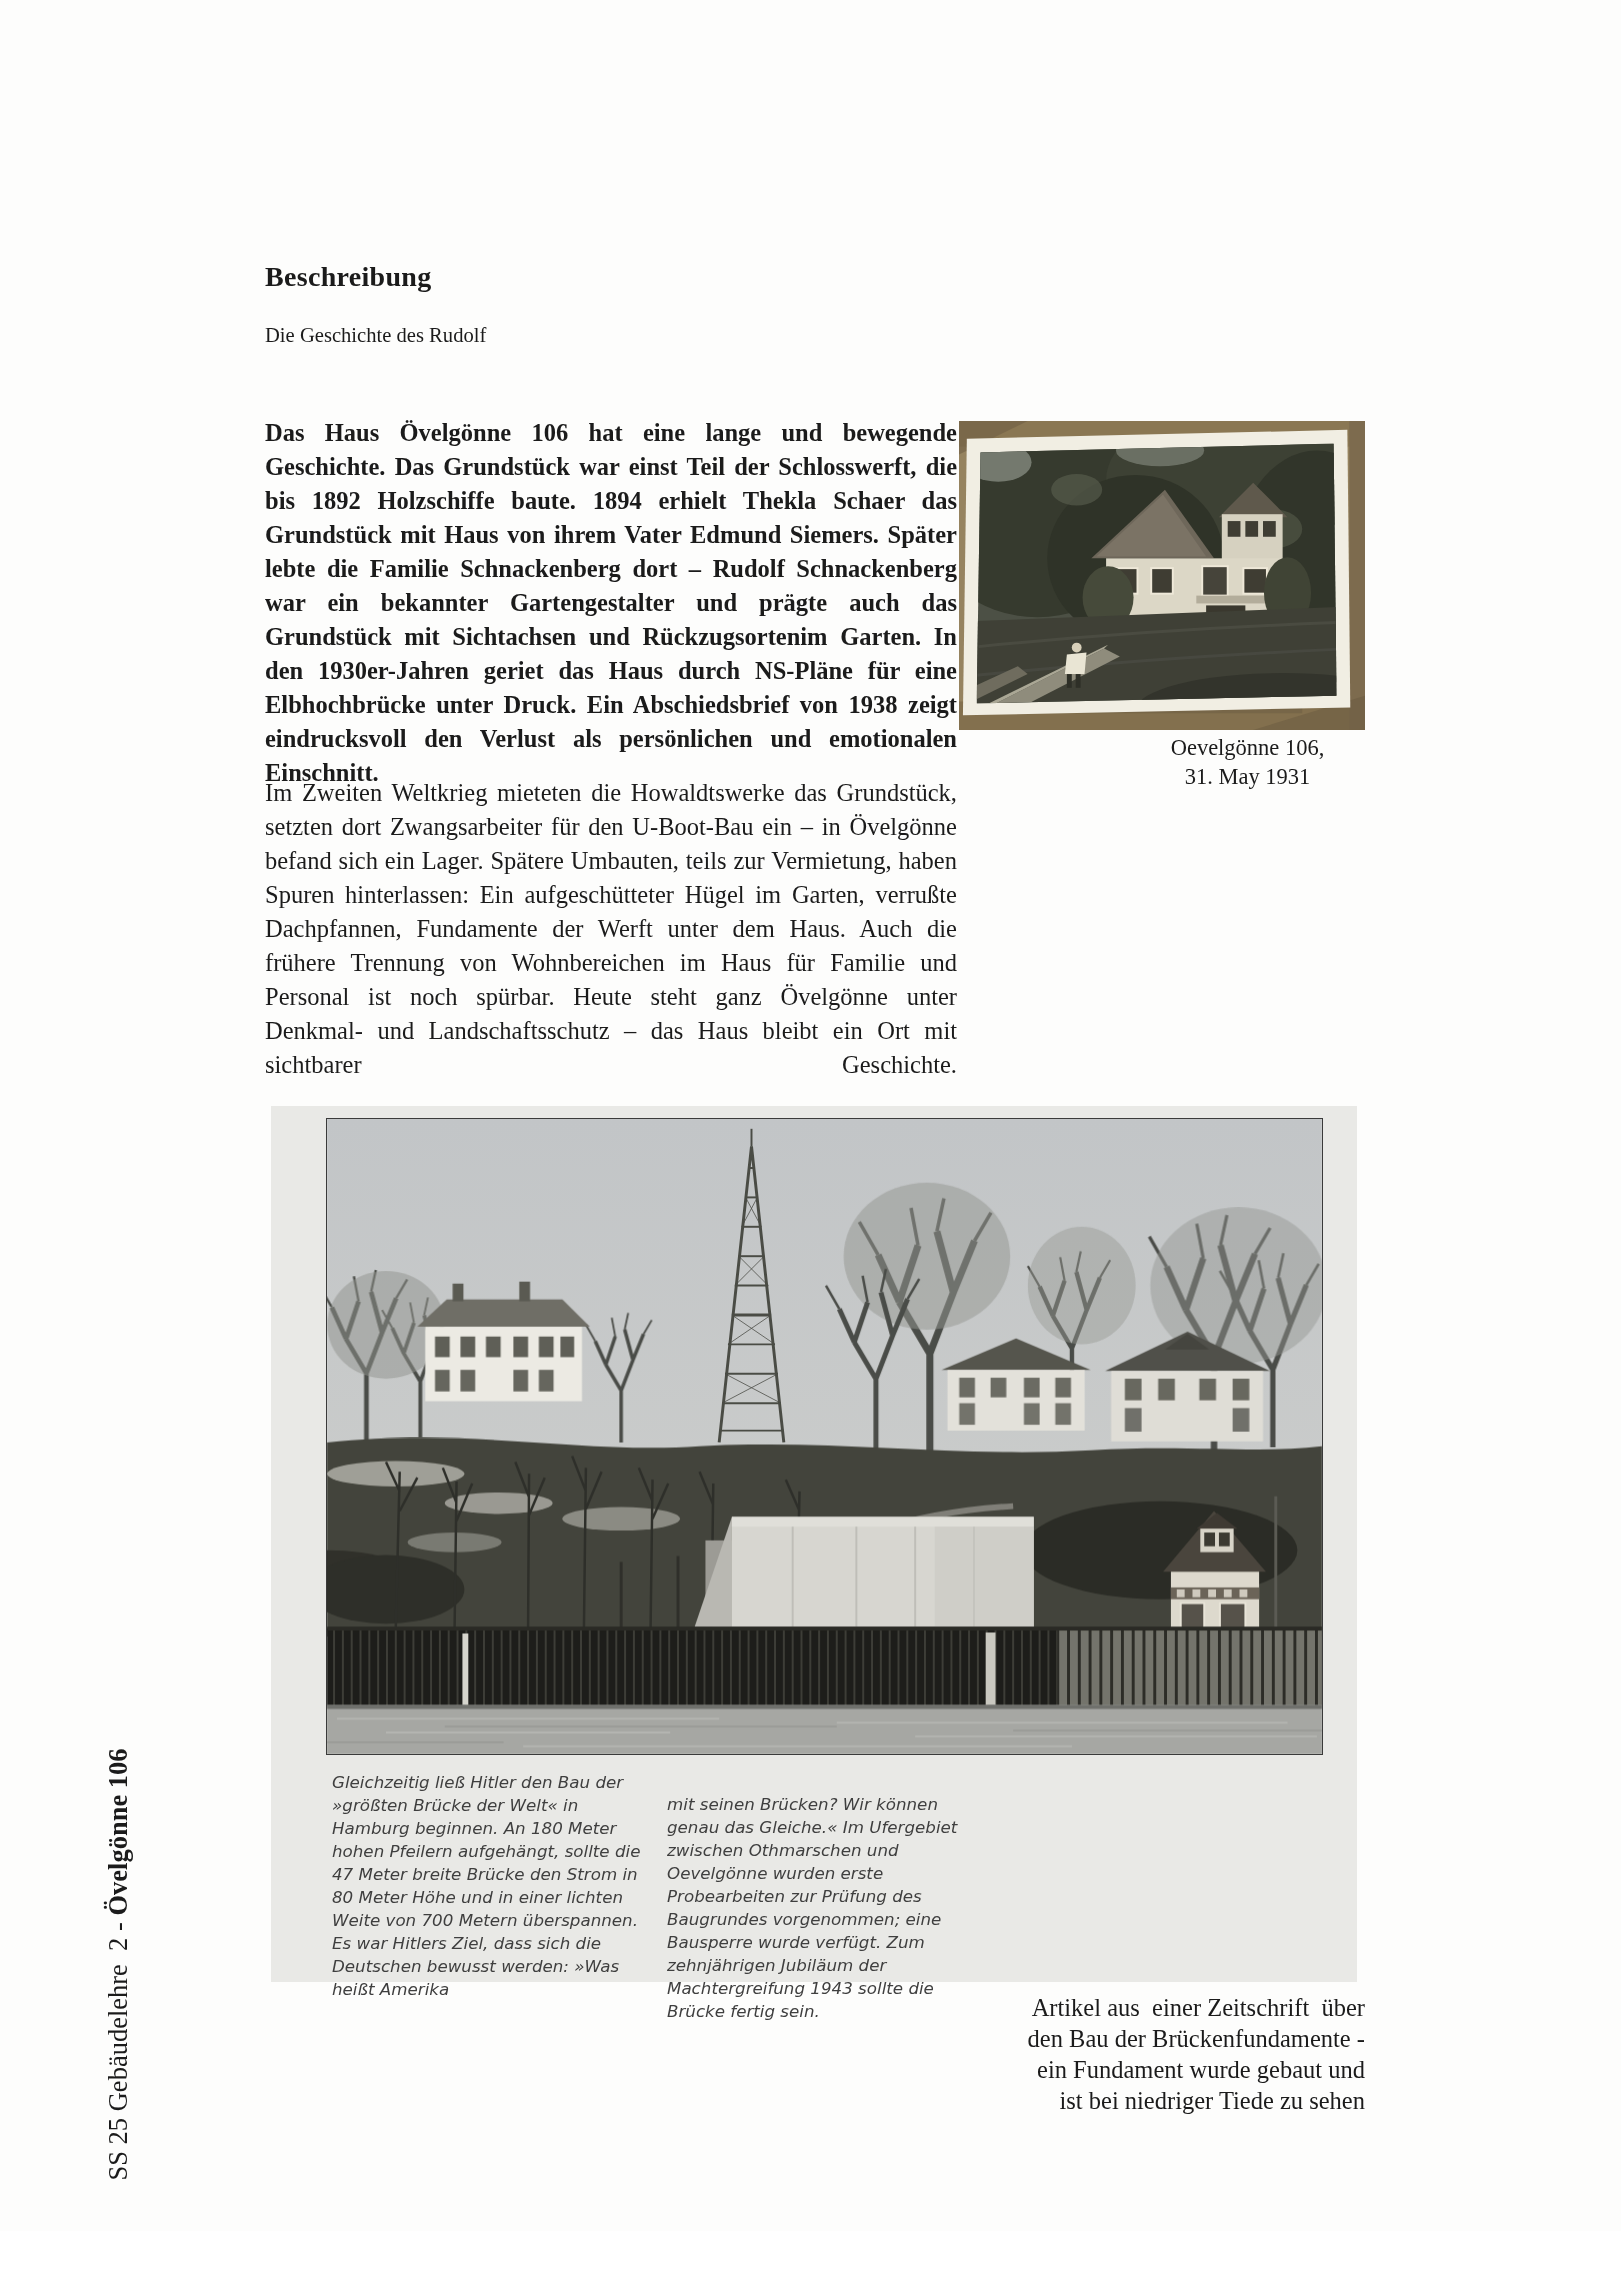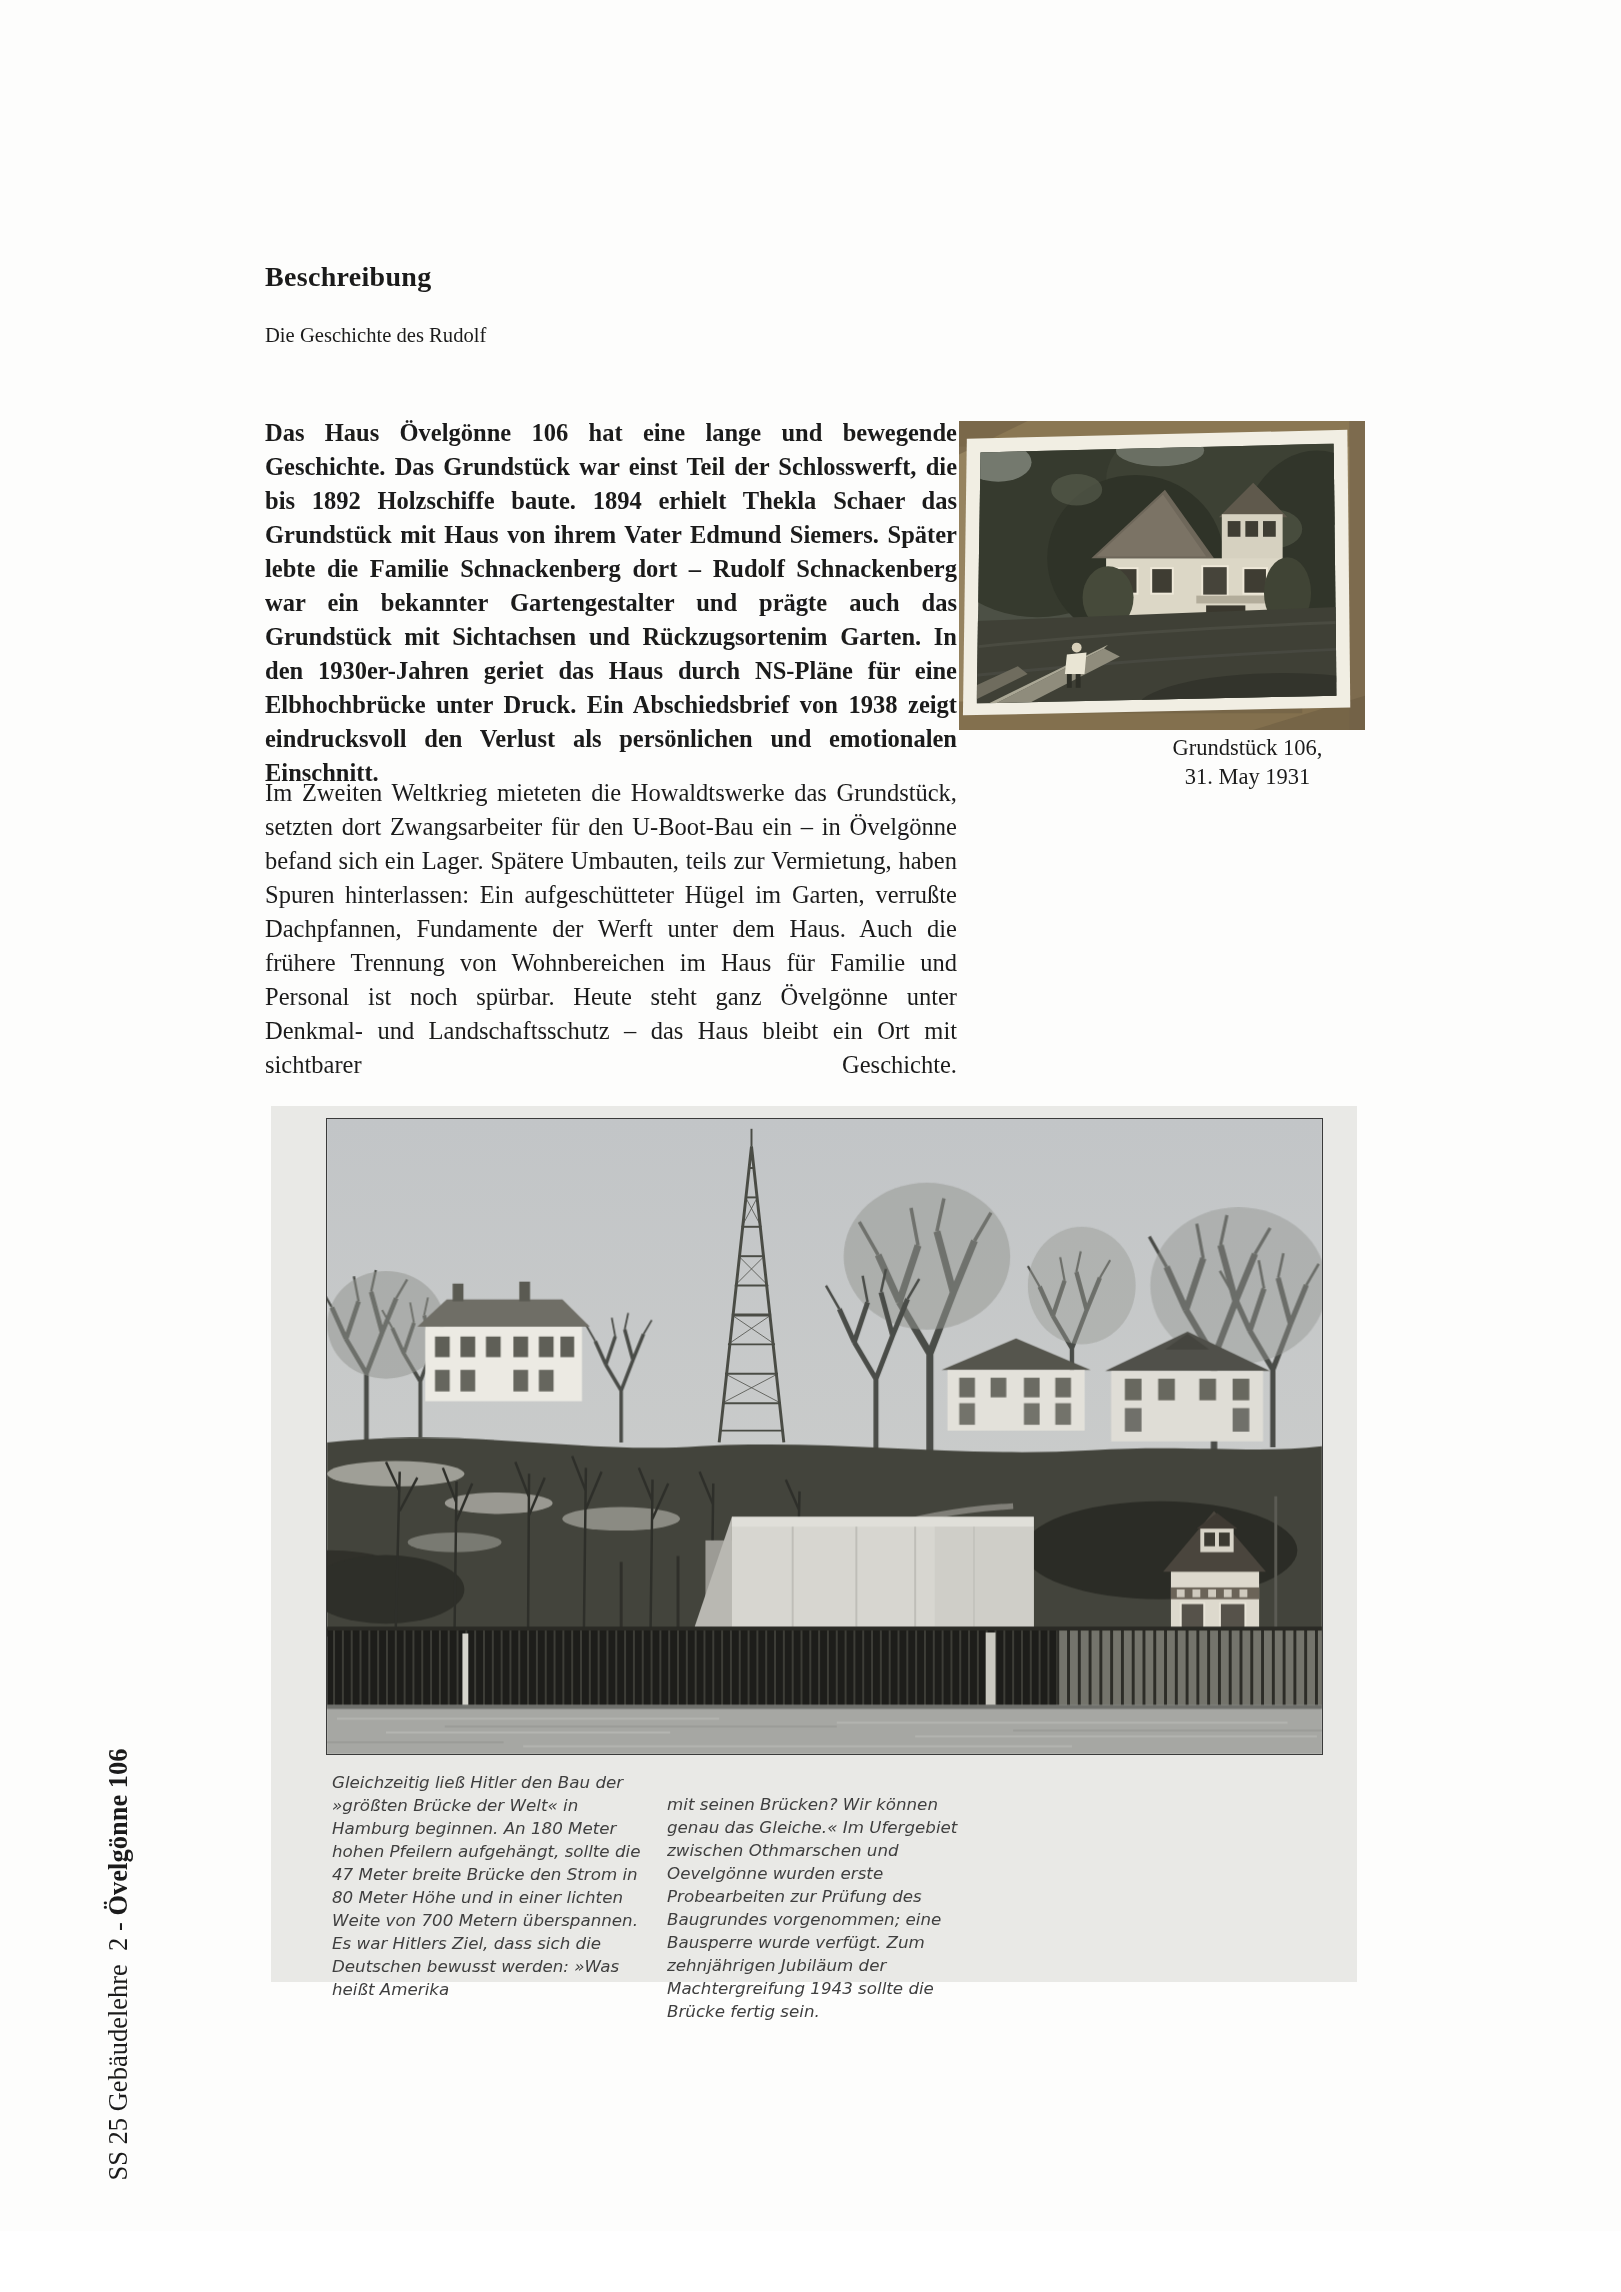--- a/index.html
+++ b/index.html
@@ -107,21 +107,21 @@
           <circle cx="120" cy="231" r="5" fill="#d8d0ba"></circle>
           <polygon points="110,238 130,236 128,258 108,258" fill="#e9e5d4"></polygon>
           <rect x="110" y="258" width="5" height="14" fill="#2e2f27"></rect>
           <rect x="119" y="258" width="5" height="14" fill="#2e2f27"></rect>
         </g>
       </g>
     </svg>
   </figure>
 
   <div class="photo1-caption">
-    <div class="cap-line">Grundstück 106,</div>
+    <div class="cap-line">Oevelgönne 106,</div>
     <div class="cap-line">31. May 1931</div>
   </div>
 
   <div class="scan">
     <div class="scan-photo" aria-label="Zeitschriftenscan: Elbufer mit Villen, Gittermast-Turm, Brückenfundament hinter Holzzaun">
       <svg width="995" height="635" viewBox="0 0 1015 648">
         <defs>
           <linearGradient id="skyg" x1="0" y1="0" x2="0" y2="1">
             <stop offset="0" stop-color="#c2c5c7"></stop>
               <stop offset="1" stop-color="#cfd0cd"></stop>
@@ -276,19 +276,25 @@
         <rect x="0" y="598" width="1015" height="50" fill="#a6a7a3"></rect>
         <rect x="0" y="598" width="1015" height="4" fill="#6f706c"></rect>
         <path d="M10,612 H400 M520,616 H980 M60,626 H350 M600,630 H1010 M200,640 H760" stroke="#b8b9b5" stroke-width="2" opacity="0.8"></path>
         <path d="M120,620 H520 M700,624 H1015 M0,636 H180" stroke="#949591" stroke-width="1.5" opacity="0.8"></path>
       </svg>
     </div>
     <div class="clip-col clip-col1">Gleichzeitig ließ Hitler den Bau der »größten Brücke der Welt« in Hamburg beginnen. An 180 Meter hohen Pfeilern aufgehängt, sollte die 47 Meter breite Brücke den Strom in 80 Meter Höhe und in einer lichten Weite von 700 Metern überspannen. Es war Hitlers Ziel, dass sich die Deutschen bewusst werden: »Was heißt Amerika</div>
     <div class="clip-col clip-col2">mit seinen Brücken? Wir können genau das Gleiche.« Im Ufergebiet zwischen Othmarschen und Oevelgönne wurden erste Probearbeiten zur Prüfung des Baugrundes vorgenommen; eine Bausperre wurde verfügt. Zum zehnjährigen Jubiläum der Machtergreifung 1943 sollte die Brücke fertig sein.</div>
   </div>
 
+  <div class="article-caption">
+    <div class="cap-line">Artikel aus  einer Zeitschrift  über</div>
+    <div class="cap-line">den Bau der Brückenfundamente -</div>
+    <div class="cap-line">ein Fundament wurde gebaut und</div>
+    <div class="cap-line">ist bei niedriger Tiede zu sehen</div>
+  </div>
 
   <div class="sidebar-footer">
     <span>SS 25 Gebäudelehre  2 - </span><span class="b">Övelgönne 106</span>
   </div>
 
 </div>
 
 
 </body></html>

